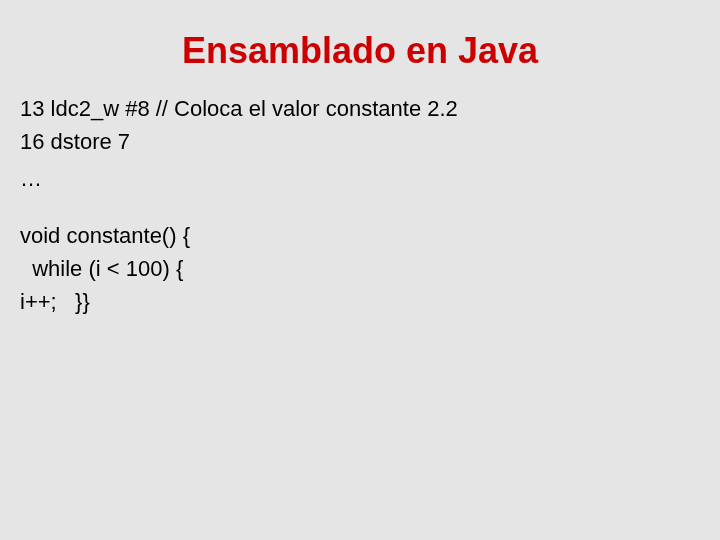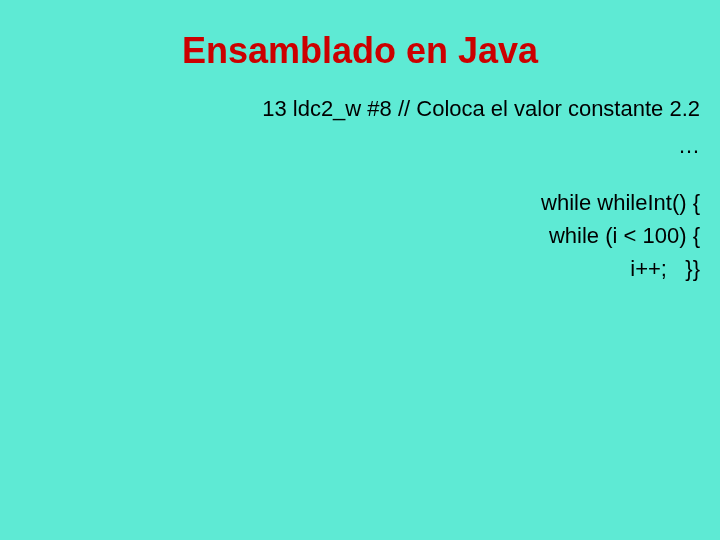--- a/index.html
+++ b/index.html
@@ -12,42 +12,42 @@
       width: 720px;
       height: 540px;
       background-color: #ffffff;
       font-family: Arial, Helvetica, sans-serif;
       overflow: hidden;
     }
 
     .slide-container {
       width: 720px;
       height: 540px;
-      background-color: #5eead4;
+      background-color: #e5e5e5;
       display: flex;
       flex-direction: column;
       align-items: flex-start;
       padding: 30px 20px 20px 20px;
     }
 
     .slide-title {
       width: 100%;
       text-align: center;
       font-size: 36px;
       font-weight: bold;
       color: #cc0000;
       margin-bottom: 20px;
     }
 
     .code-content {
       font-family: Arial, Helvetica, sans-serif;
       font-size: 22px;
       color: #000000;
       line-height: 1.5;
-      text-align: right;
+      text-align: left;
       width: 100%;
     }
 
     .code-line {
       display: block;
       white-space: pre;
     }
 
     .ellipsis {
       display: block;
@@ -60,19 +60,20 @@
     }
   </style>
 </head>
 <body>
 
 <div class="slide-container">
   <div class="slide-title">Ensamblado en Java</div>
 
   <div class="code-content">
     <span class="code-line">13 ldc2_w #8 // Coloca el valor constante 2.2</span>
+    <span class="code-line">16 dstore 7</span>
     <span class="code-line ellipsis">…</span>
     <span class="blank-line"></span>
-    <span class="code-line">while whileInt() {</span>
+    <span class="code-line">void constante() {</span>
     <span class="code-line">  while (i &lt; 100) {</span>
     <span class="code-line">i++;   }}</span>
   </div>
 </div>
 
 </body></html>

